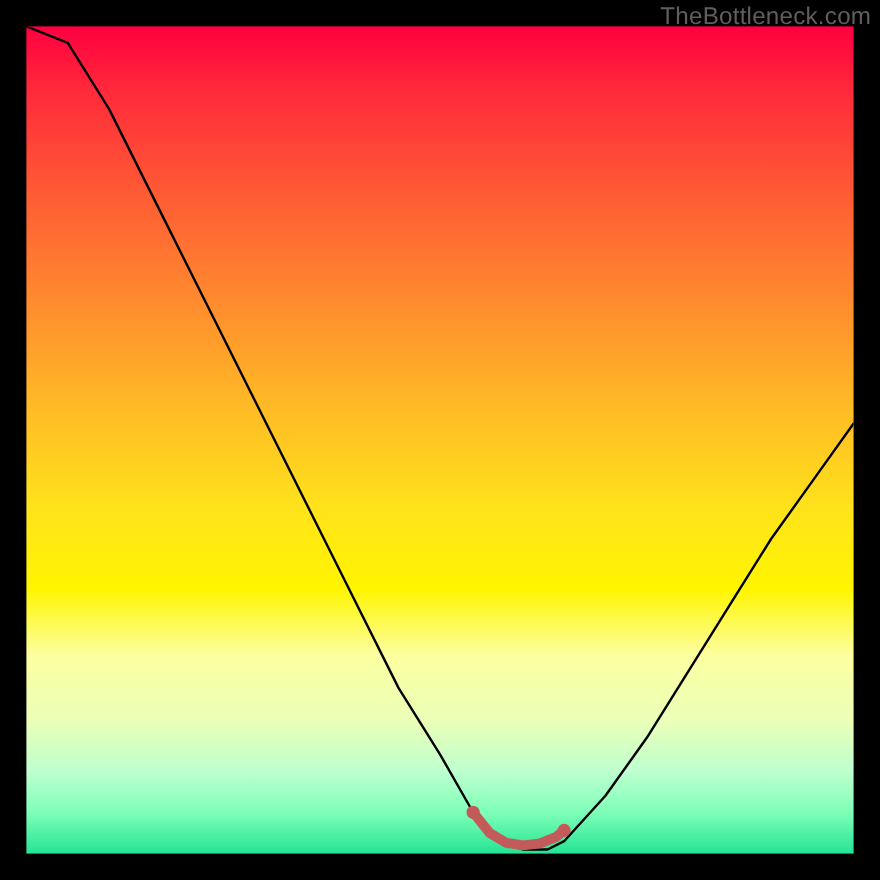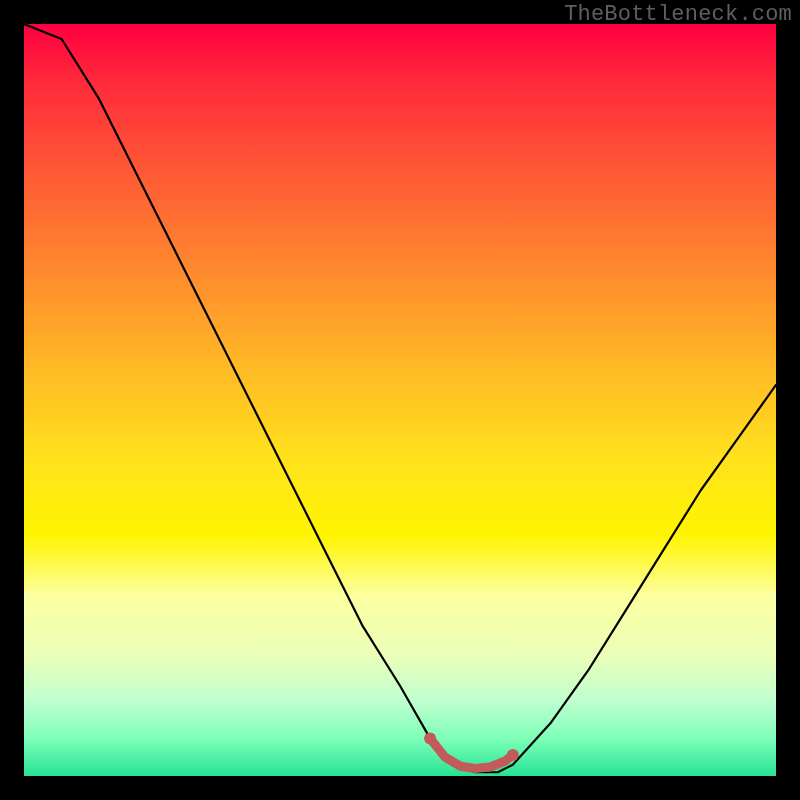--- a/index.html
+++ b/index.html
@@ -9,21 +9,20 @@
     height: 800px;
     background: #000;
     font-family: Arial, Helvetica, sans-serif;
     overflow: hidden;
   }
   .stage {
     position: relative;
     width: 800px;
     height: 572px;
     background: #000;
-    font-family: Liberation Mono, monospace;
   }
   .plot-area {
     position: absolute;
     left: 24px;
     top: 24px;
     width: 752px;
     height: 752px;
     background: linear-gradient(to bottom,
       #ff0040 0%,
       #ff2b3a 8%,

